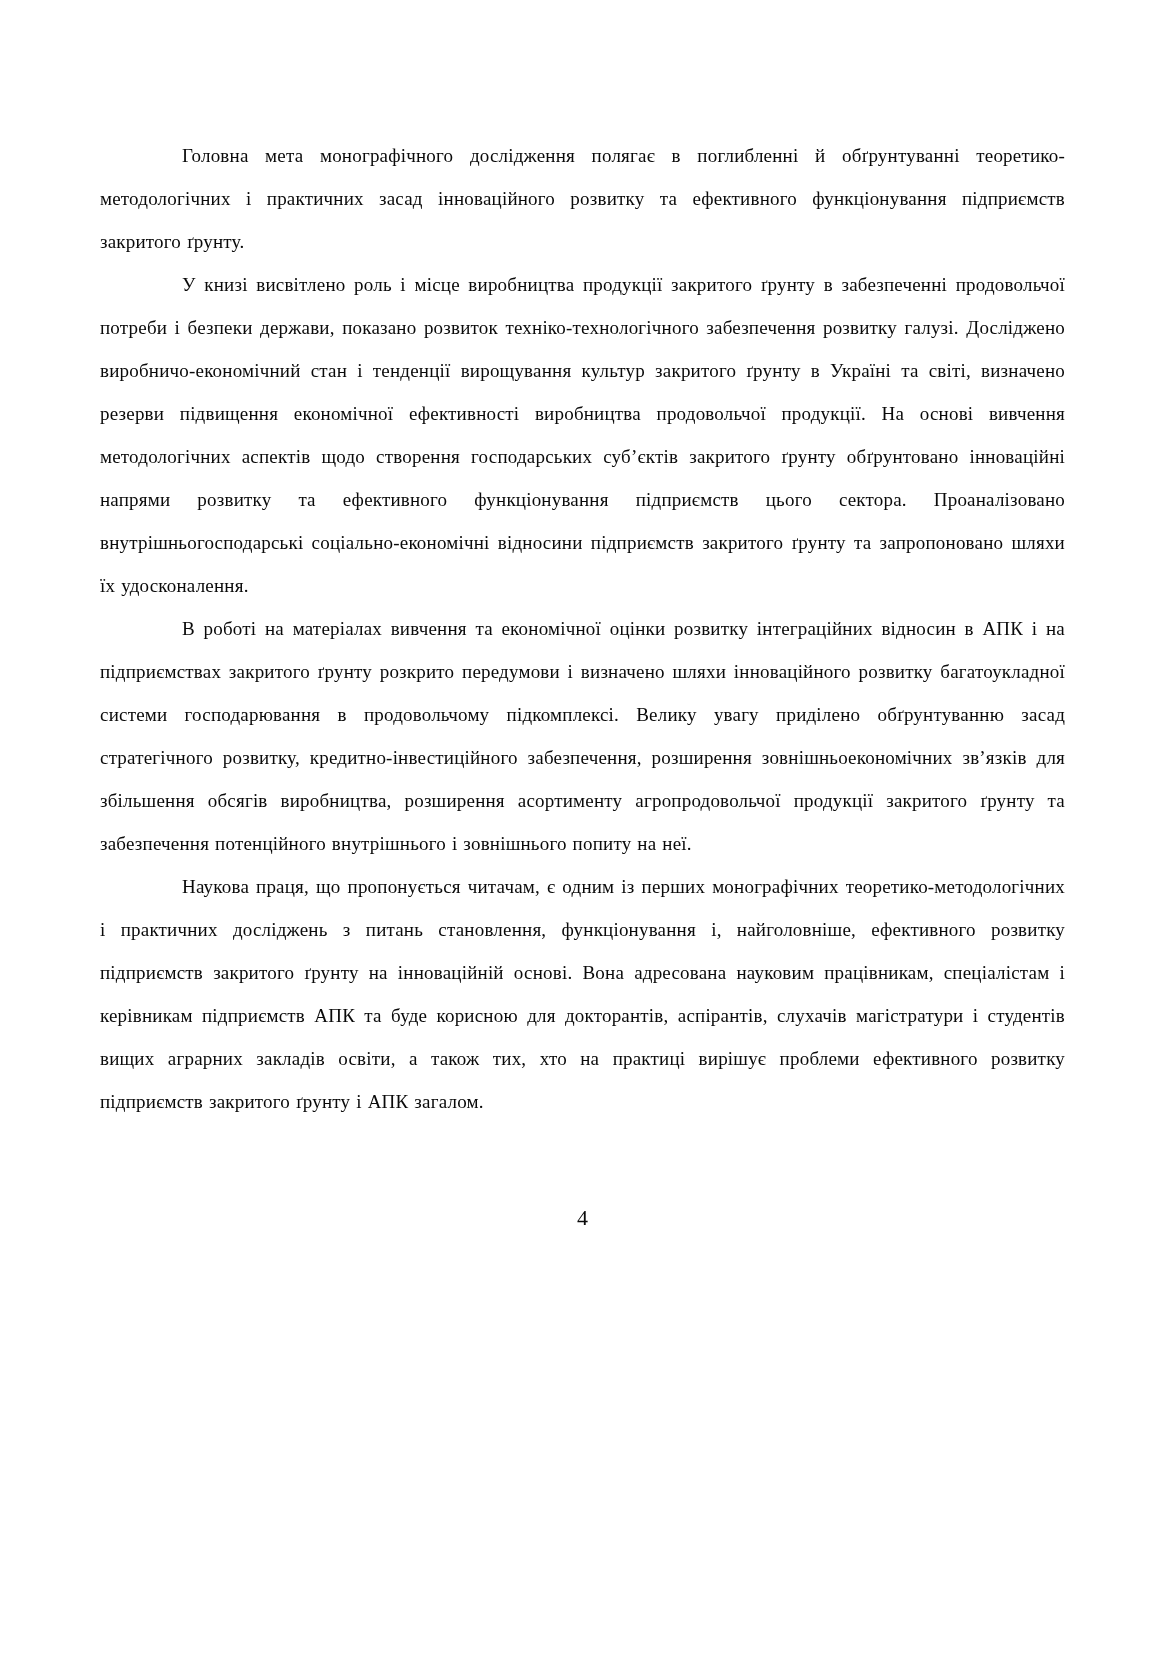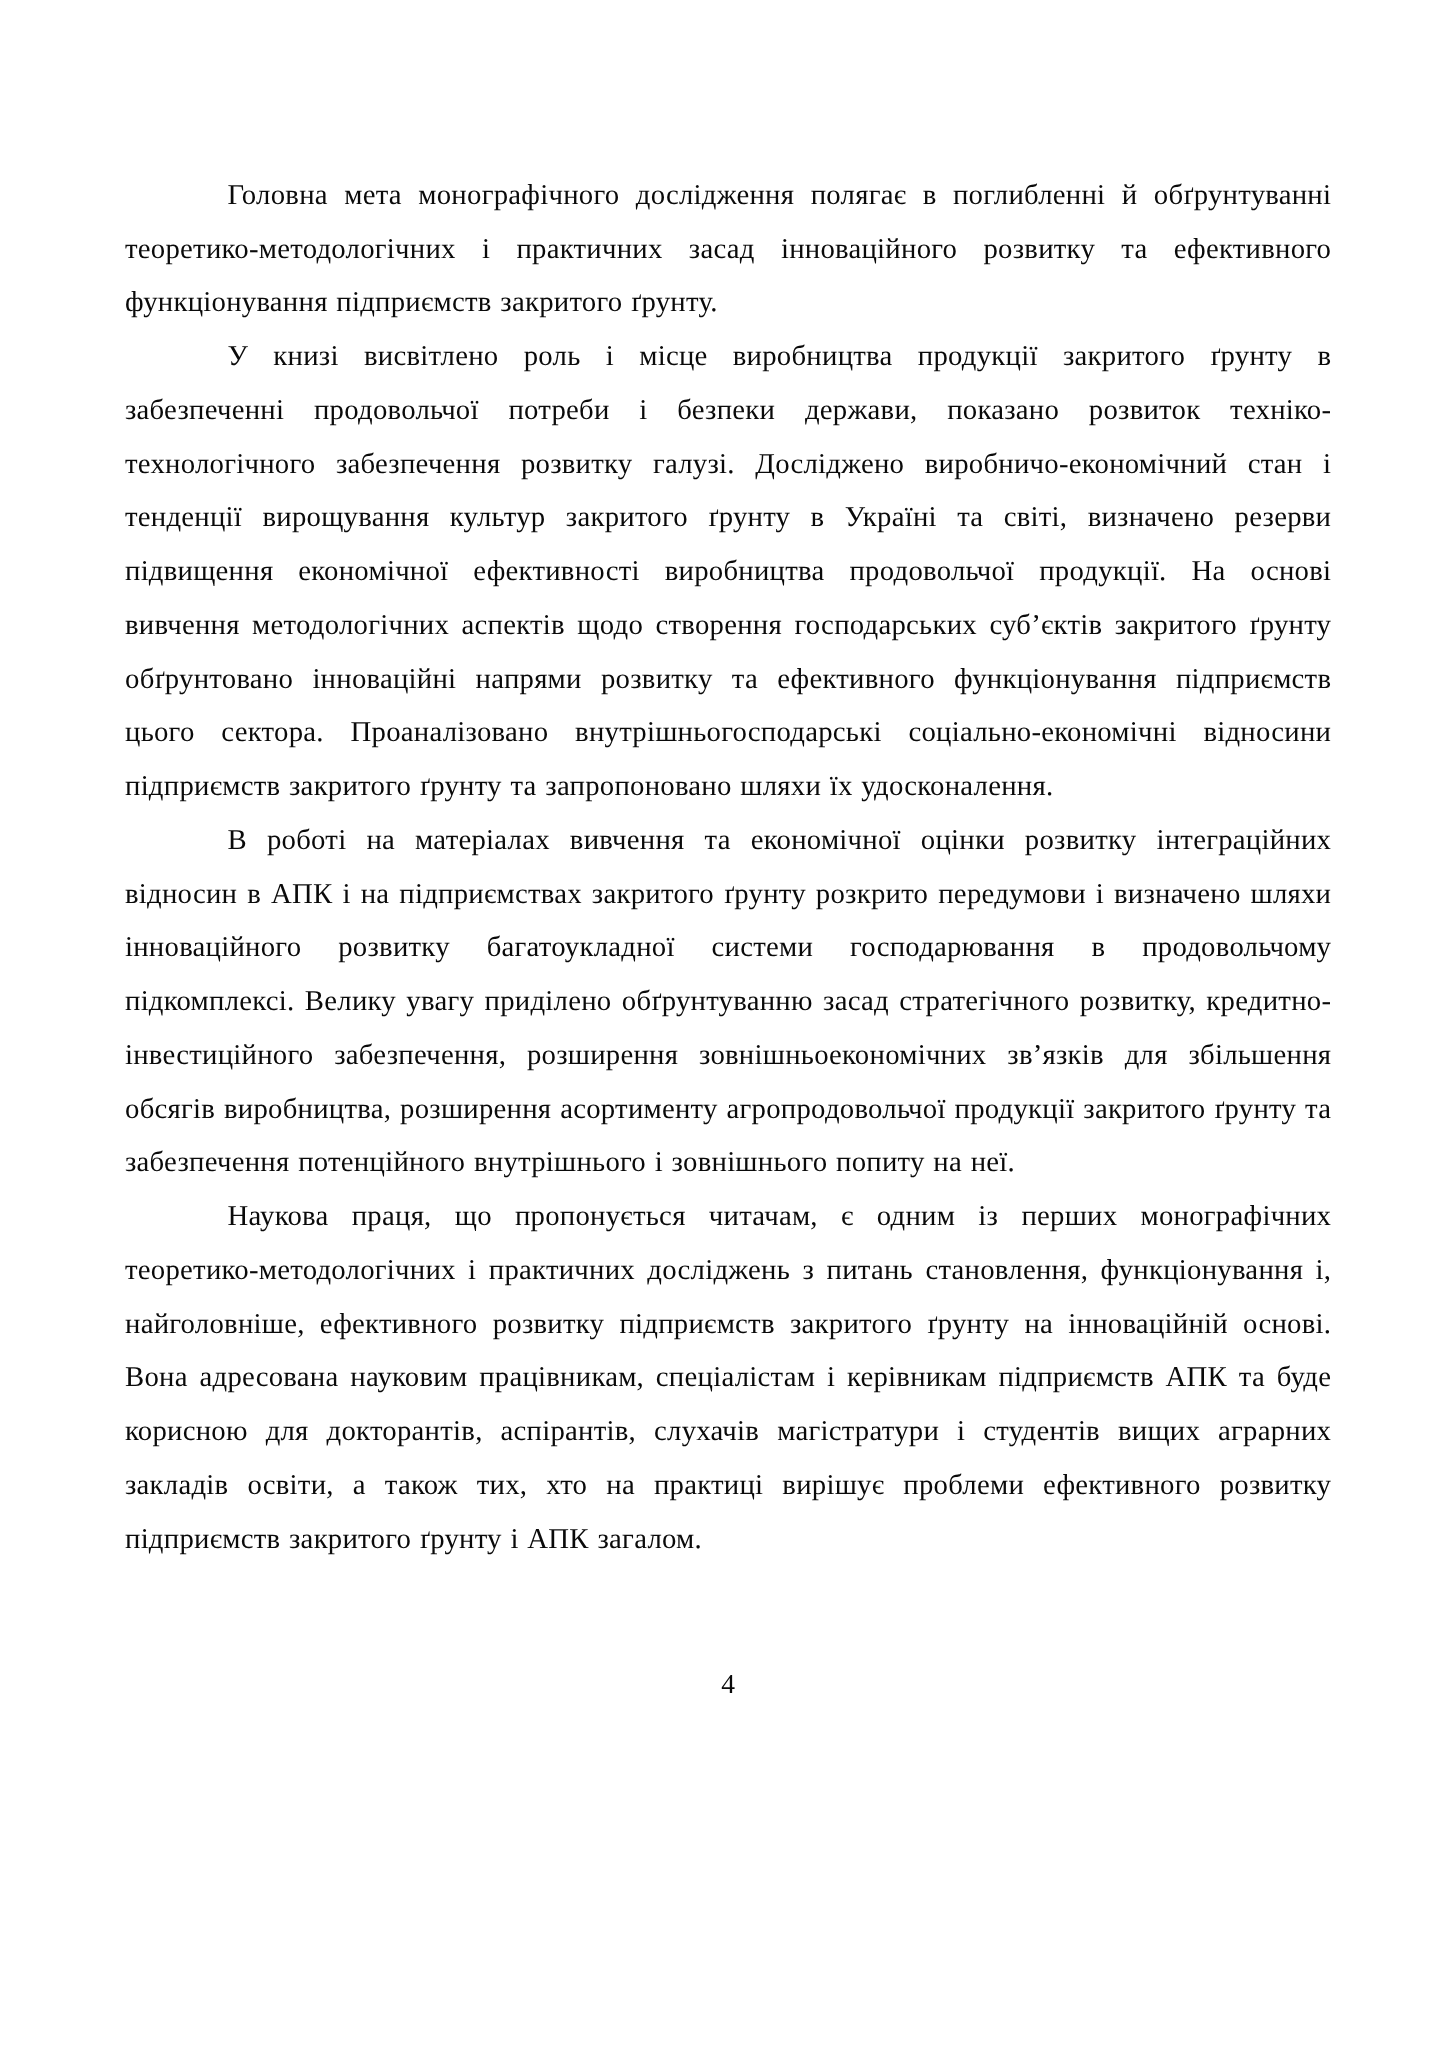--- a/index.html
+++ b/index.html
@@ -18,21 +18,21 @@
     .page {
       box-sizing: border-box;
       width: 1158px;
       height: 1654px;
       padding: 134px 93px 0 100px;
       background: #ffffff;
     }
     .content p {
       margin: 0;
       padding: 0;
-      font-size: 23px;
+      font-size: 19px;
       line-height: 43px;
       text-align: justify;
       text-indent: 82px;
       letter-spacing: 0.2px;
       word-spacing: 1px;
     }
     .page-number {
       margin-top: 82px;
       text-align: center;
       font-size: 22px;

